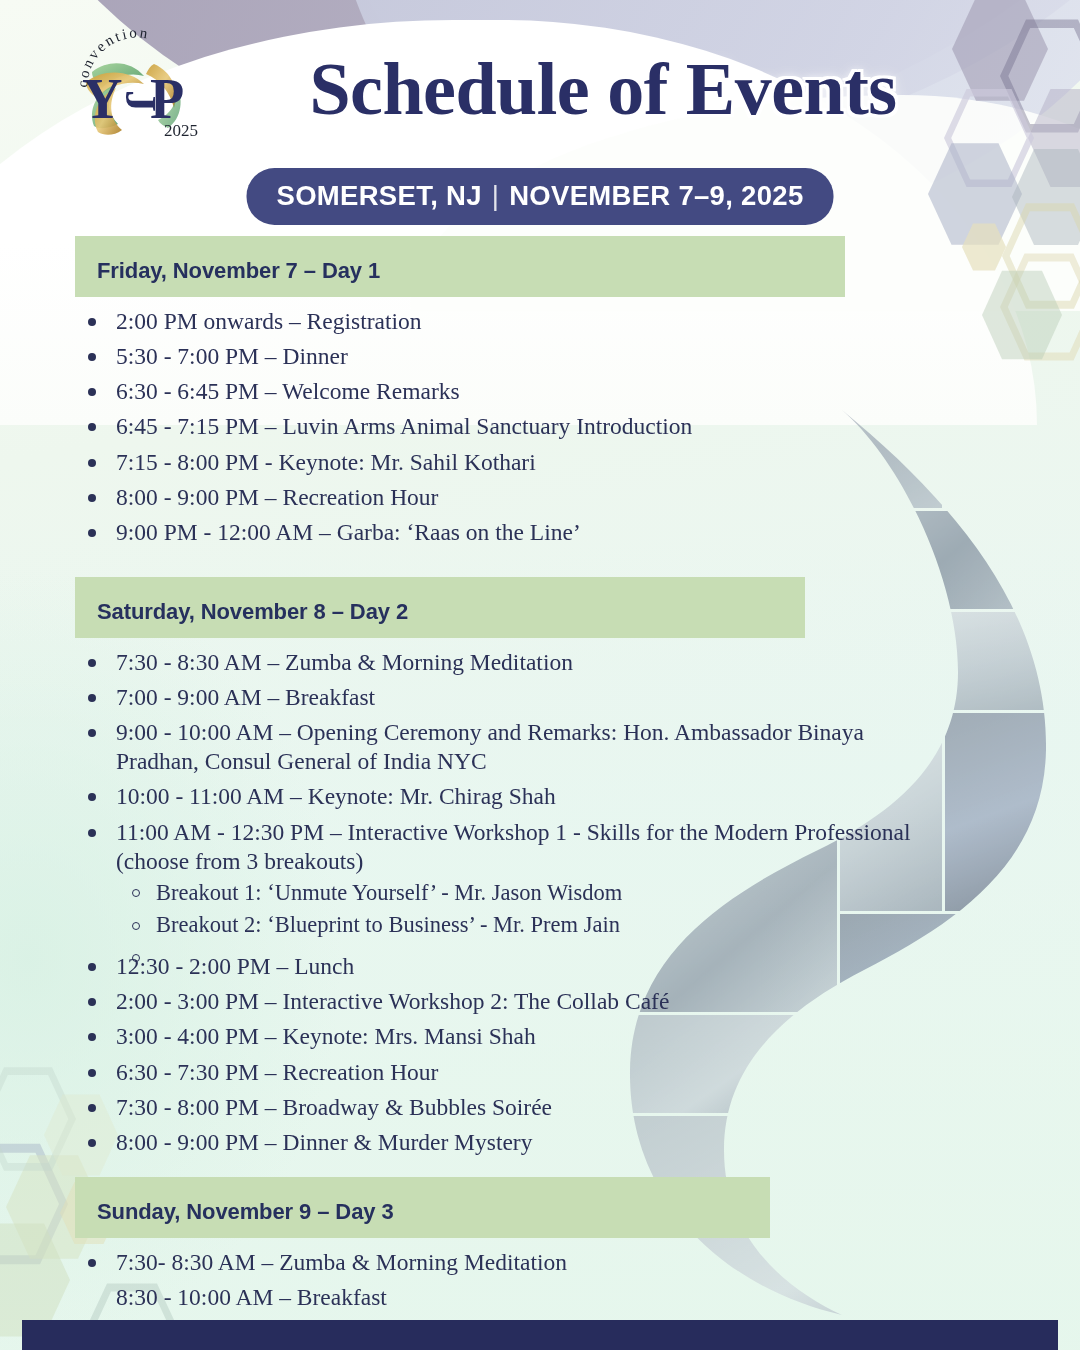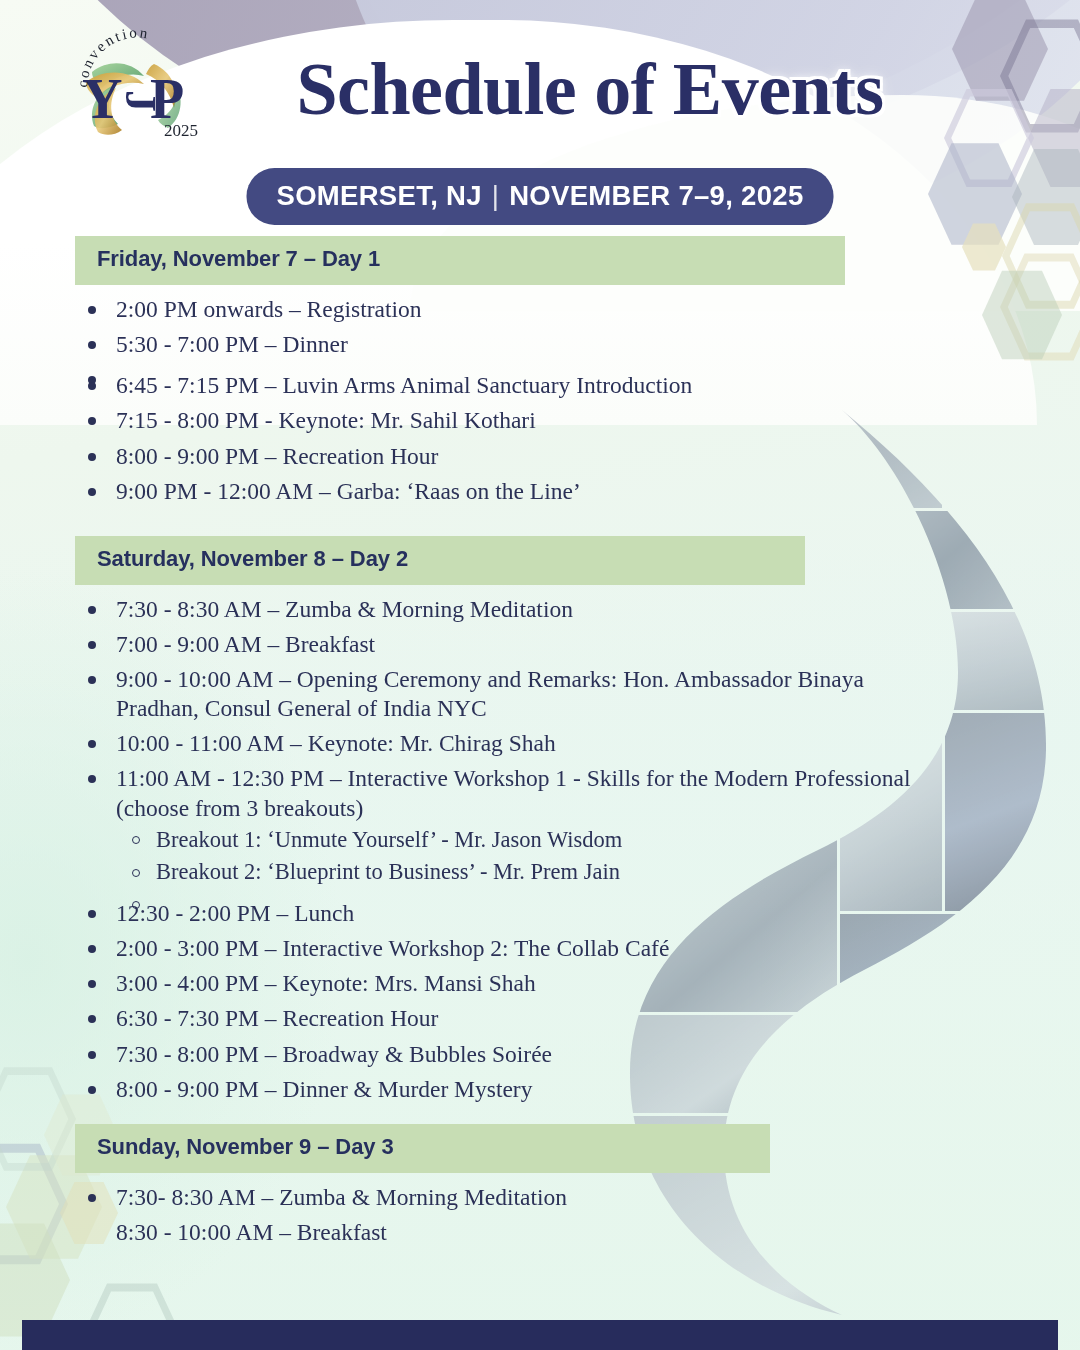--- a/index.html
+++ b/index.html
@@ -101,21 +101,21 @@
     position: absolute;
     left: 58px;
     top: 28px;
     width: 160px;
     height: 122px;
   }
   .logo svg { width: 100%; height: 100%; display: block; }
 
   .poster-title {
     position: absolute;
-    left: 250px;
+    left: 263px;
     top: 52px;
     width: 680px;
     font-family: "Liberation Serif", serif;
     font-weight: bold;
     font-size: 74px;
     line-height: 1;
     letter-spacing: -.5px;
     color: #2a2f66;
     text-align: center;
     text-shadow:
@@ -149,21 +149,21 @@
     width: 1080px;
   }
   .day-block { position: relative; }
 
   .day-header {
     background: #c7ddb4;
     color: #26305e;
     font-size: 22px;
     font-weight: bold;
     letter-spacing: -.1px;
-    padding: 10px 0 13px 22px;
+    padding: 22px 0 13px 22px;
     margin-left: 75px;
     box-sizing: border-box;
   }
   .day-header.w1 { width: 770px; }
   .day-header.w2 { width: 730px; }
   .day-header.w3 { width: 695px; }
 
   ul.items {
     list-style: none;
     margin: 0;
@@ -351,21 +351,21 @@
     <span>NOVEMBER 7–9, 2025</span>
   </div>
 
   <div class="schedule">
 
     <div class="day-block d1">
       <div class="day-header w1">Friday, November 7 – Day 1</div>
       <ul class="items">
         <li><span class="bullet"></span><span>2:00 PM onwards – Registration</span></li>
         <li><span class="bullet"></span><span>5:30 - 7:00 PM – Dinner</span></li>
-        <li><span class="bullet"></span></li>
+        <li><span class="bullet"></span><span>6:30 - 6:45 PM – Welcome Remarks</span></li>
         <li><span class="bullet"></span><span>6:45 - 7:15 PM – Luvin Arms Animal Sanctuary Introduction</span></li>
         <li><span class="bullet"></span><span>7:15 - 8:00 PM - Keynote: Mr. Sahil Kothari</span></li>
         <li><span class="bullet"></span><span>8:00 - 9:00 PM – Recreation Hour</span></li>
         <li><span class="bullet"></span><span>9:00 PM - 12:00 AM – Garba: ‘Raas on the Line’</span></li>
       </ul>
     </div>
 
     <div class="day-block d2">
       <div class="day-header w2">Saturday, November 8 – Day 2</div>
       <ul class="items">

